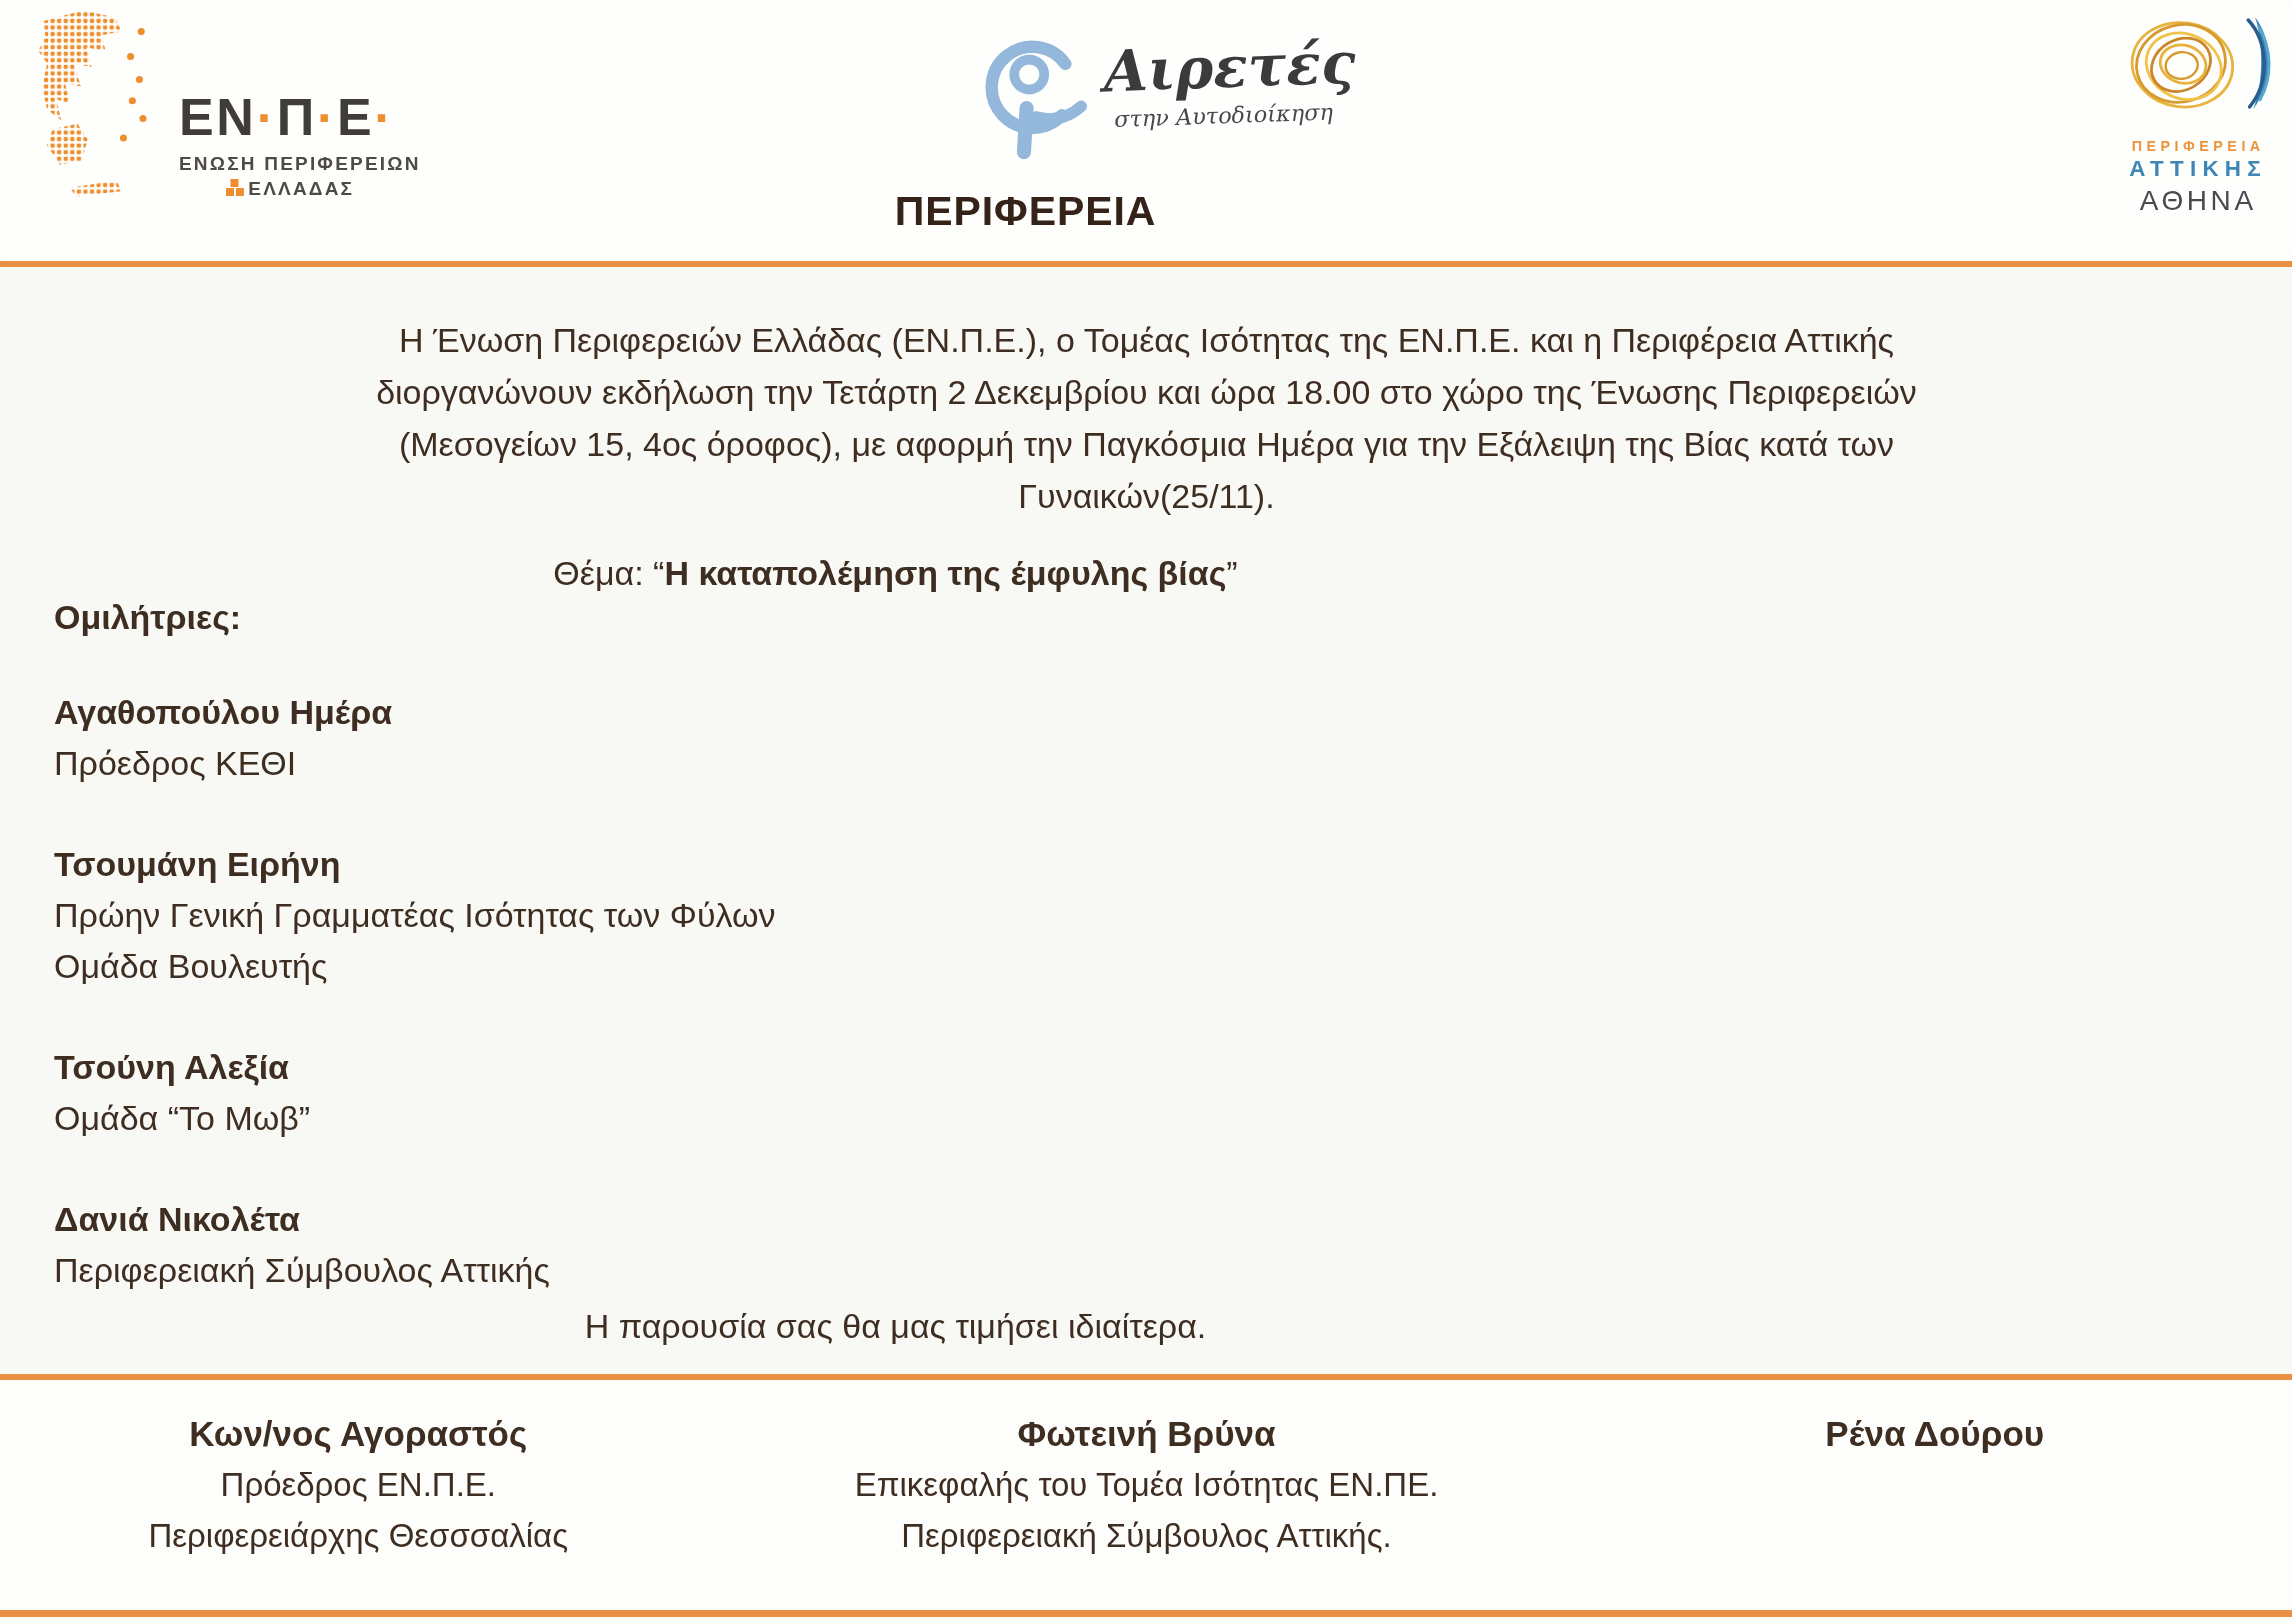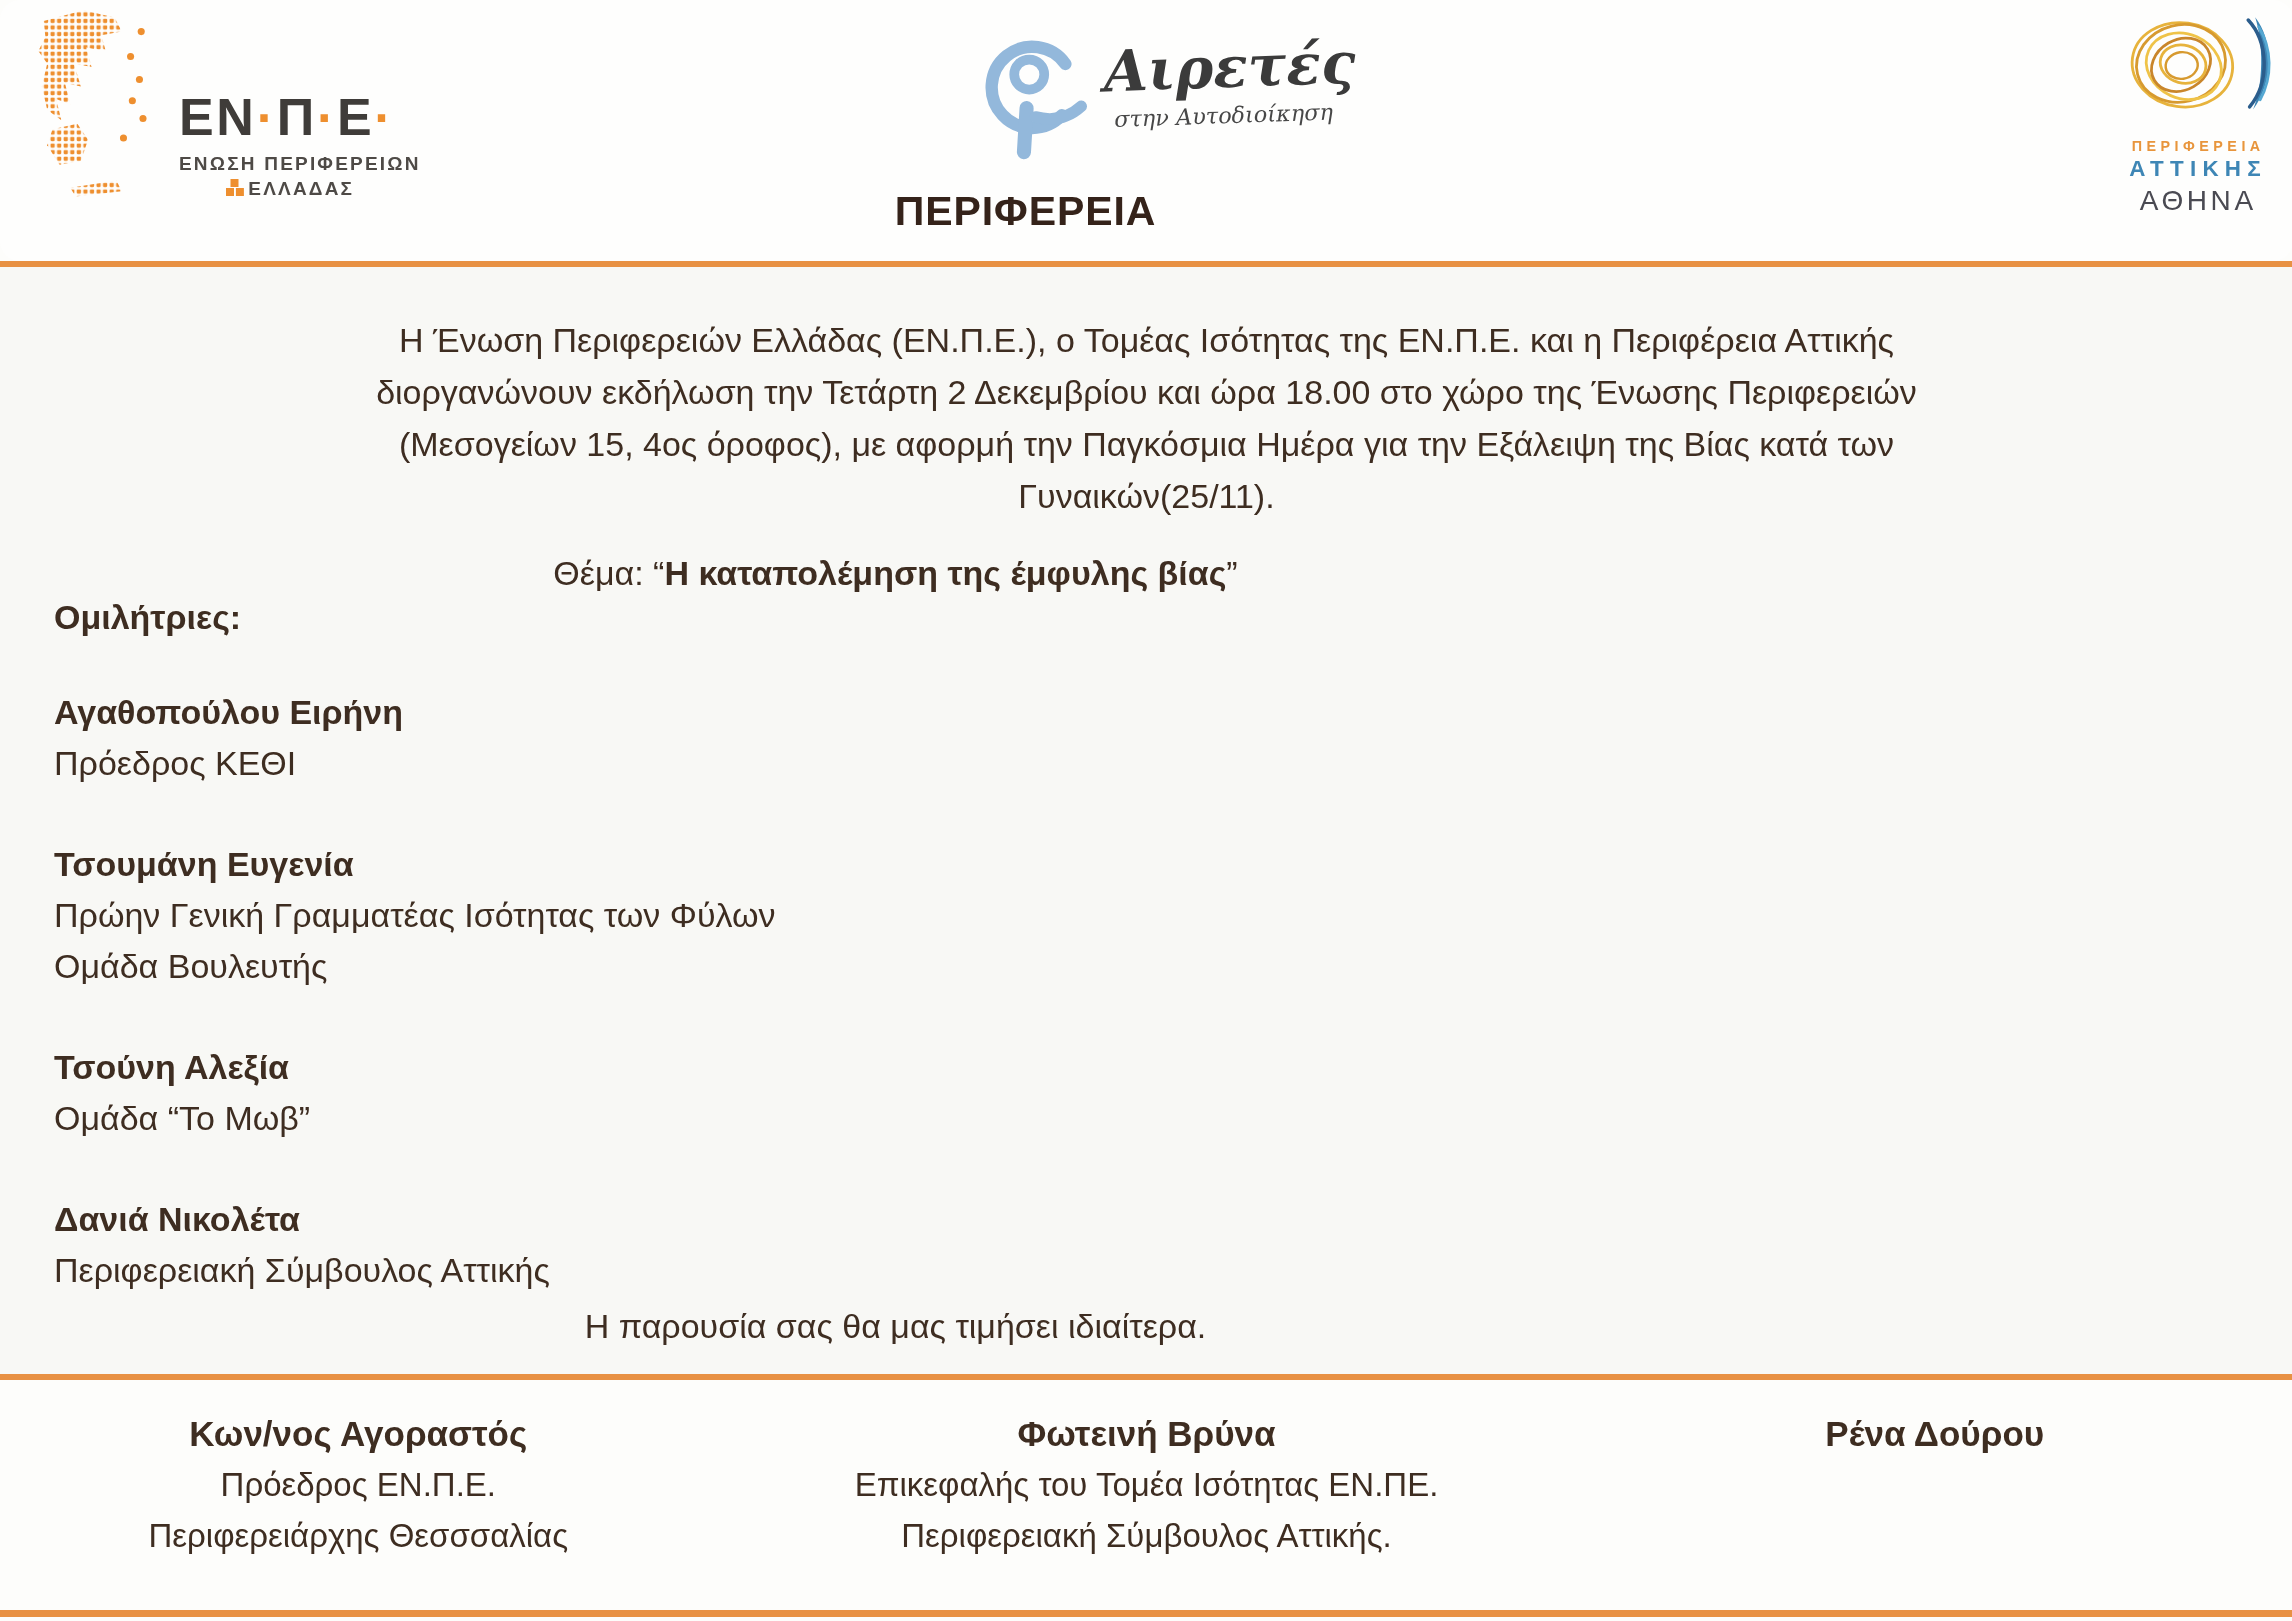--- a/index.html
+++ b/index.html
@@ -135,26 +135,26 @@
       <div>διοργανώνουν εκδήλωση την Τετάρτη 2 Δεκεμβρίου και ώρα 18.00 στο χώρο της Ένωσης Περιφερειών</div>
       <div>(Μεσογείων 15, 4ος όροφος), με αφορμή την Παγκόσμια Ημέρα για την Εξάλειψη της Βίας κατά των</div>
       <div>Γυναικών(25/11).</div>
     </div>
 
     <div class="theme"><span>Θέμα: </span><span>“</span><span class="theme-bold">Η καταπολέμηση της έμφυλης βίας</span><span>”</span></div>
 
     <div class="speakers-heading">Ομιλήτριες:</div>
 
     <div class="speaker">
-      <div class="speaker-name">Αγαθοπούλου Ειρήνη</div>
+      <div class="speaker-name">Αγαθοπούλου Ημέρα</div>
       <div>Πρόεδρος ΚΕΘΙ</div>
     </div>
 
     <div class="speaker">
-      <div class="speaker-name">Τσουμάνη Ευγενία</div>
+      <div class="speaker-name">Τσουμάνη Ειρήνη</div>
       <div>Πρώην Γενική Γραμματέας Ισότητας των Φύλων</div>
       <div>Ομάδα Βουλευτής</div>
     </div>
 
     <div class="speaker">
       <div class="speaker-name">Τσούνη Αλεξία</div>
       <div>Ομάδα “Το Μωβ”</div>
     </div>
 
     <div class="speaker">

